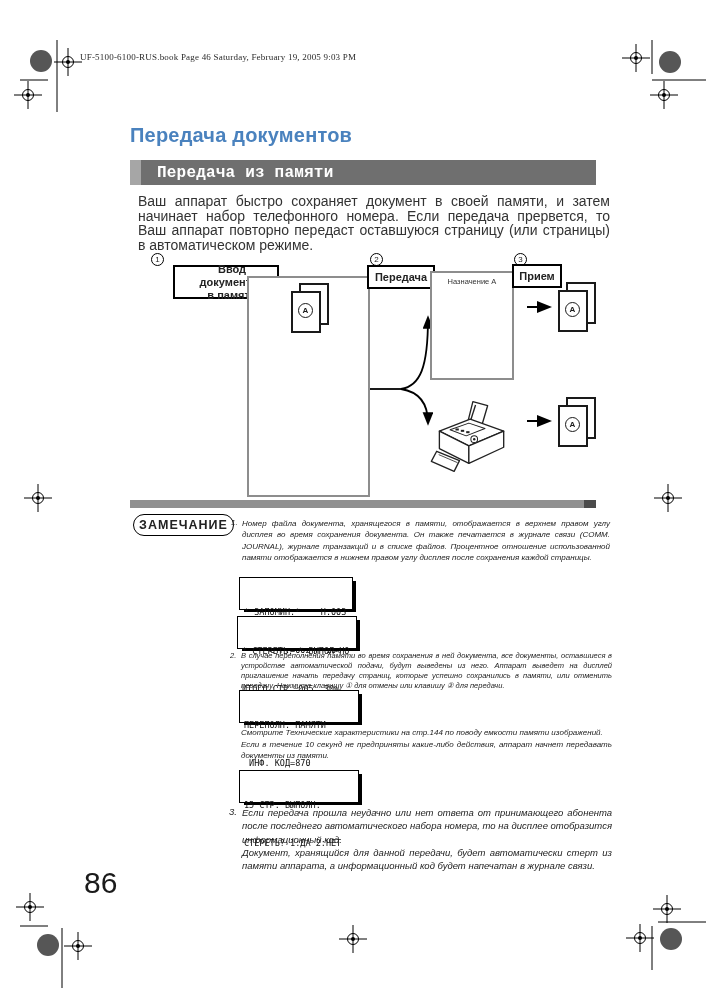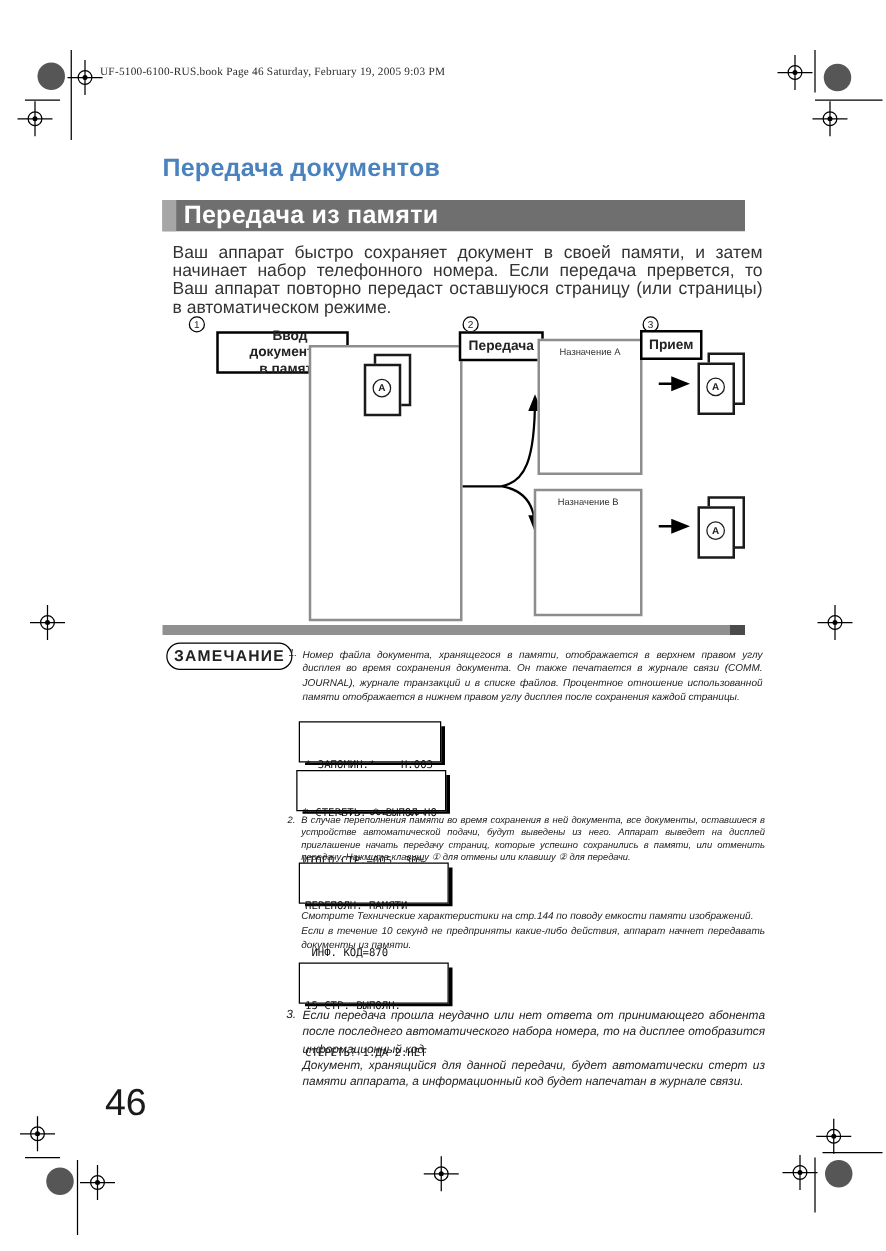--- a/index.html
+++ b/index.html
@@ -5,21 +5,21 @@
   html,body{margin:0;padding:0;background:#e8e8e8;}
   .page{position:relative;width:709px;height:1001px;background:#ffffff;overflow:hidden;
         font-family:"Liberation Sans",sans-serif;color:#222;}
   .abs{position:absolute;}
   
   .print-header{font-family:"Liberation Serif",serif;font-size:9px;color:#2b2b2b;letter-spacing:.2px;}
   
   .page-title{font-size:20px;font-weight:bold;color:#4a82be;letter-spacing:.2px;}
   .section-bar{background:#6f6f6f;height:25px;display:flex;align-items:center;}
   .section-cap{width:11px;height:25px;background:#a6a6a6;flex:0 0 auto;}
-  .section-title{color:#ffffff;font-weight:bold;font-size:20px;padding-left:6px;letter-spacing:.2px;}
+  .section-title{color:#ffffff;font-weight:bold;font-size:16px;padding-left:16px;letter-spacing:.2px;font-family:Liberation Mono, monospace;}
   .intro{font-size:14px;line-height:14.6px;text-align:justify;color:#333;}
   
   .step-badge{width:11px;height:11px;border:1px solid #000;border-radius:50%;
               font-size:8px;line-height:11px;text-align:center;background:#fff;}
   .label-box{border:2px solid #000;background:#fff;font-weight:bold;font-size:11px;
              text-align:center;display:flex;align-items:center;justify-content:center;}
   .pre-line{white-space:pre-line;line-height:13px;}
   .gray-box{border:2px solid #8d8d8d;background:#fff;}
   .dest-label{font-size:7.5px;color:#333;text-align:center;}
   .sheet{position:absolute;border:2px solid #1a1a1a;background:#fff;}
@@ -149,23 +149,20 @@
 
   <div class="abs step-badge" style="left:370px;top:253px;">2</div>
   <div class="abs label-box" style="left:367px;top:265px;width:64px;height:20px;">
     <span>Передача</span>
   </div>
 
   <div class="abs gray-box" style="left:430px;top:271px;width:80px;height:105px;">
     <div class="dest-label" style="margin-top:4px;">Назначение A</div>
   </div>
 
-  <div class="abs gray-box" style="left:427px;top:391px;width:83px;height:98px;">
-    <div class="dest-label" style="margin-top:4px;">Назначение B</div>
-  </div>
 
   <div class="abs step-badge" style="left:514px;top:253px;">3</div>
   <div class="abs label-box" style="left:512px;top:264px;width:46px;height:20px;">
     <span>Прием</span>
   </div>
 
   <div class="abs" style="left:558px;top:282px;width:38px;height:50px;">
     <div class="sheet" style="left:8px;top:0;width:26px;height:38px;"></div>
     <div class="sheet" style="left:0;top:8px;width:26px;height:38px;"></div>
     <span class="circled-a" style="left:7px;top:20px;">A</span>
@@ -209,15 +206,15 @@
 
   <div class="abs lcd" style="left:239px;top:770px;width:110px;height:25px;">
     <div>15 СТР. ВЫПОЛН.</div>
     <div>СТЕРЕТЬ? 1:ДА 2:НЕТ</div>
   </div>
 
   <div class="abs note-num-lg" style="left:229px;top:806px;">3.</div>
   <div class="abs note-text-lg" style="left:242px;top:806px;width:370px;">Если передача прошла неудачно или нет ответа от принимающего абонента после последнего автоматического набора номера, то на дисплее отобразится информационный код.</div>
   <div class="abs note-text-lg" style="left:242px;top:846px;width:370px;">Документ, хранящийся для данной передачи, будет автоматически стерт из памяти аппарата, а информационный код будет напечатан в журнале связи.</div>
 
-  <div class="abs page-number" style="left:84px;top:866px;">46</div>
+  <div class="abs page-number" style="left:84px;top:866px;">86</div>
 
 </div>
 
 </body></html>

